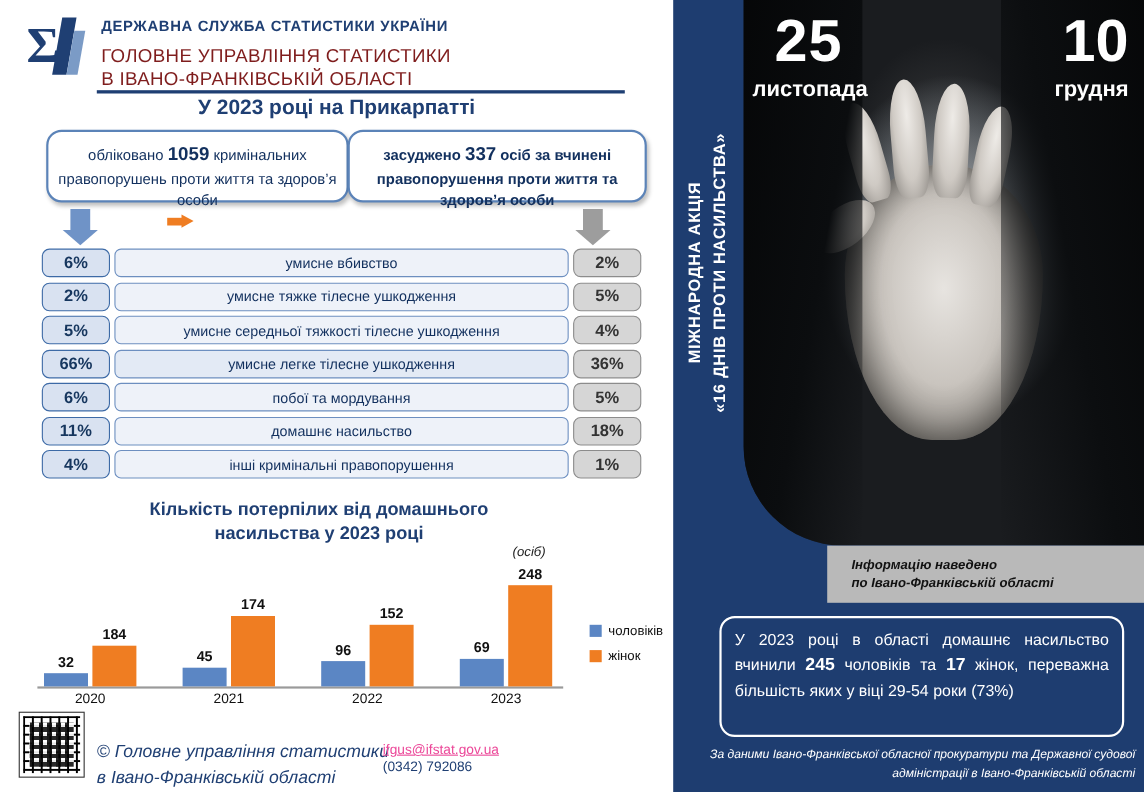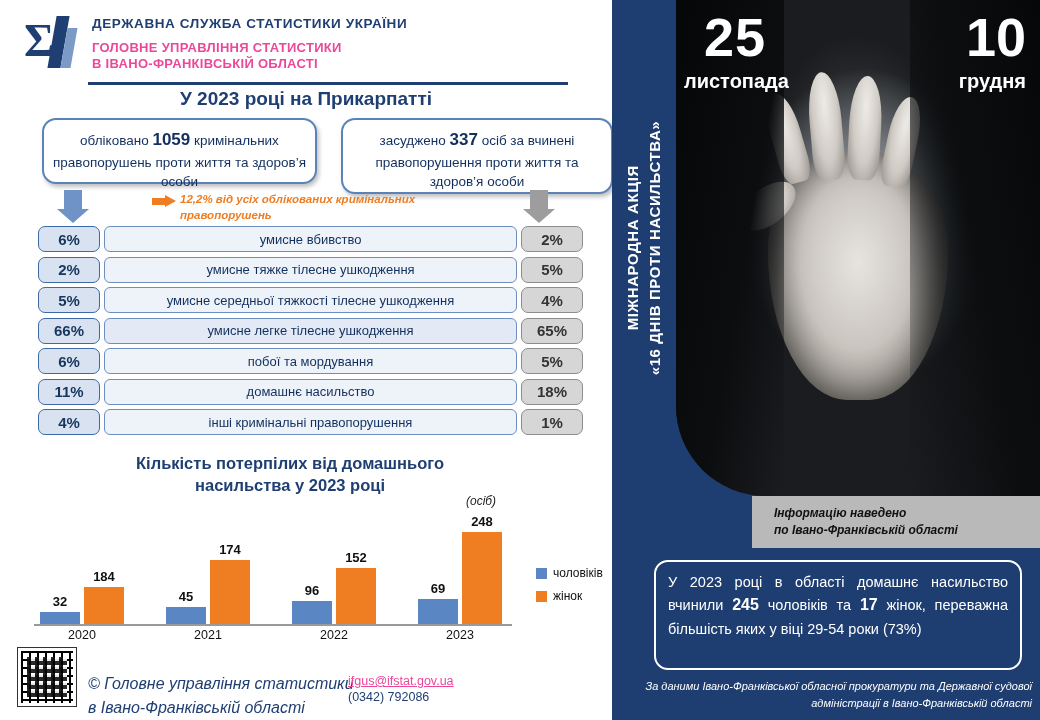--- a/index.html
+++ b/index.html
@@ -51,21 +51,21 @@
     transform: skewX(-10deg);
   }
   .org-line1 {
     position: absolute; left: 92px; top: 10px;
     font-size: 13.5px; font-weight: bold; color: #1f3f73;
     letter-spacing: 0.6px;
     white-space: nowrap;
   }
   .org-line2 {
     position: absolute; left: 92px; top: 34px;
-    font-size: 13px; font-weight: bold; color: #ec4899;
+    font-size: 17px; font-weight: normal; color: #7f1d1d;
     letter-spacing: 0.3px;
     line-height: 1.25;
     white-space: nowrap;
   }
   .header-rule {
     position: absolute; left: 88px; top: 76px;
     width: 480px; height: 3px;
     background: #1f3f73;
   }
 
@@ -84,21 +84,21 @@
     border-radius: 14px;
     background: #ffffff;
     box-shadow: 2px 3px 4px rgba(0,0,0,0.25);
     text-align: center;
     color: #12305e;
     font-size: 13.5px;
     line-height: 1.45;
     padding: 8px 6px 0 6px;
   }
   .topbox-left { left: 42px; top: 118px; width: 275px; height: 66px; }
-  .topbox-right { left: 341px; top: 118px; width: 272px; height: 76px; }
+  .topbox-right { left: 316px; top: 118px; width: 272px; height: 66px; font-weight: bold; }
   .topbox b { font-size: 17px; }
   .arr-stem {
     position: absolute;
     width: 18px; height: 20px;
   }
   .arr-head {
     position: absolute;
     width: 0; height: 0;
     border-left: 16px solid transparent;
     border-right: 16px solid transparent;
@@ -391,44 +391,41 @@
     </div>
     <div class="arrow-wrap arrow-gray" id="arrow-right-wrap">
       <div class="arr-stem"></div>
         <div class="arr-head"></div>
     </div>
 
     <div class="note-arrow">
       <div class="n-stem"></div>
         <div class="n-head"></div>
     </div>
-    <div class="note-text">
-      <b>12,2%</b><span> від усіх облікованих кримінальних правопорушень</span>
-    </div>
 
     <div class="rows">
       <div class="row">
         <div class="pct-box pct-left">6%</div>
         <div class="label-box">умисне вбивство</div>
         <div class="pct-box pct-right">2%</div>
       </div>
       <div class="row">
         <div class="pct-box pct-left">2%</div>
         <div class="label-box">умисне тяжке тілесне ушкодження</div>
         <div class="pct-box pct-right">5%</div>
       </div>
       <div class="row">
         <div class="pct-box pct-left">5%</div>
         <div class="label-box">умисне середньої тяжкості тілесне ушкодження</div>
         <div class="pct-box pct-right">4%</div>
       </div>
       <div class="row highlight">
         <div class="pct-box pct-left">66%</div>
         <div class="label-box">умисне легке тілесне  ушкодження</div>
-        <div class="pct-box pct-right">65%</div>
+        <div class="pct-box pct-right">36%</div>
       </div>
       <div class="row">
         <div class="pct-box pct-left">6%</div>
         <div class="label-box">побої та мордування</div>
         <div class="pct-box pct-right">5%</div>
       </div>
       <div class="row">
         <div class="pct-box pct-left">11%</div>
         <div class="label-box">домашнє насильство</div>
         <div class="pct-box pct-right">18%</div>

